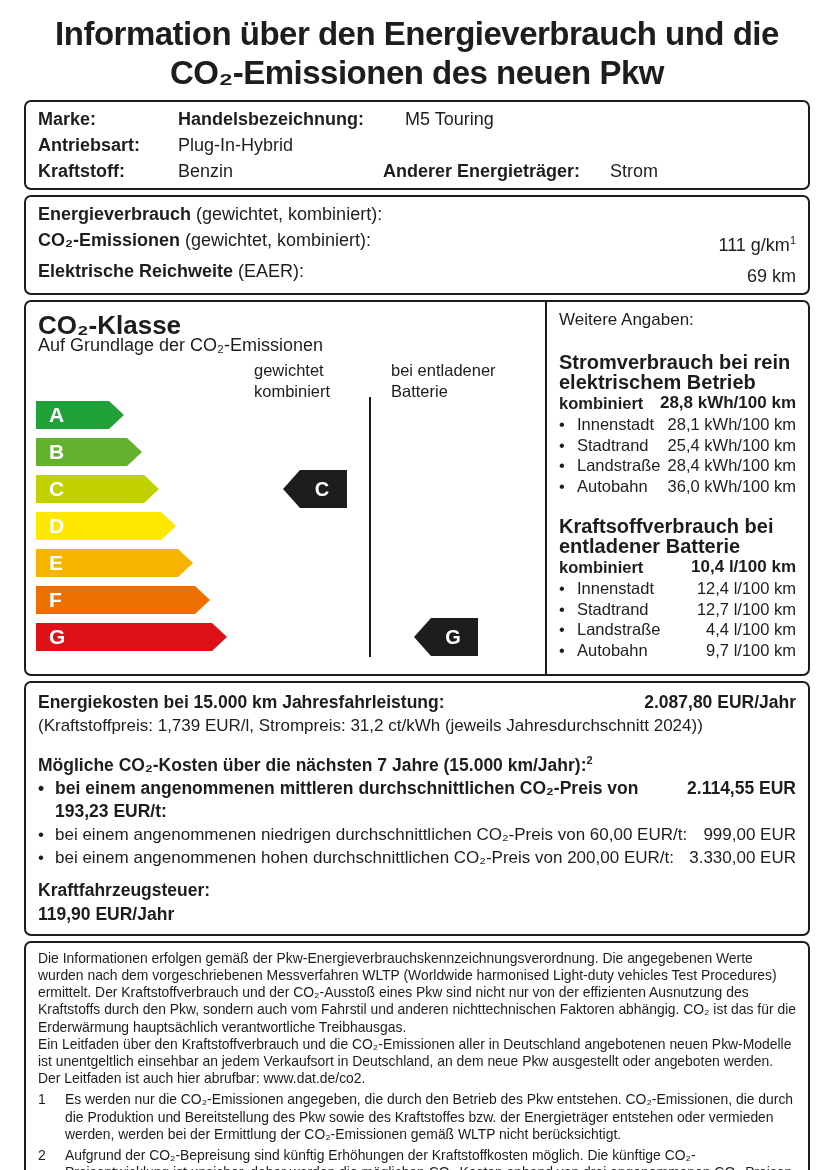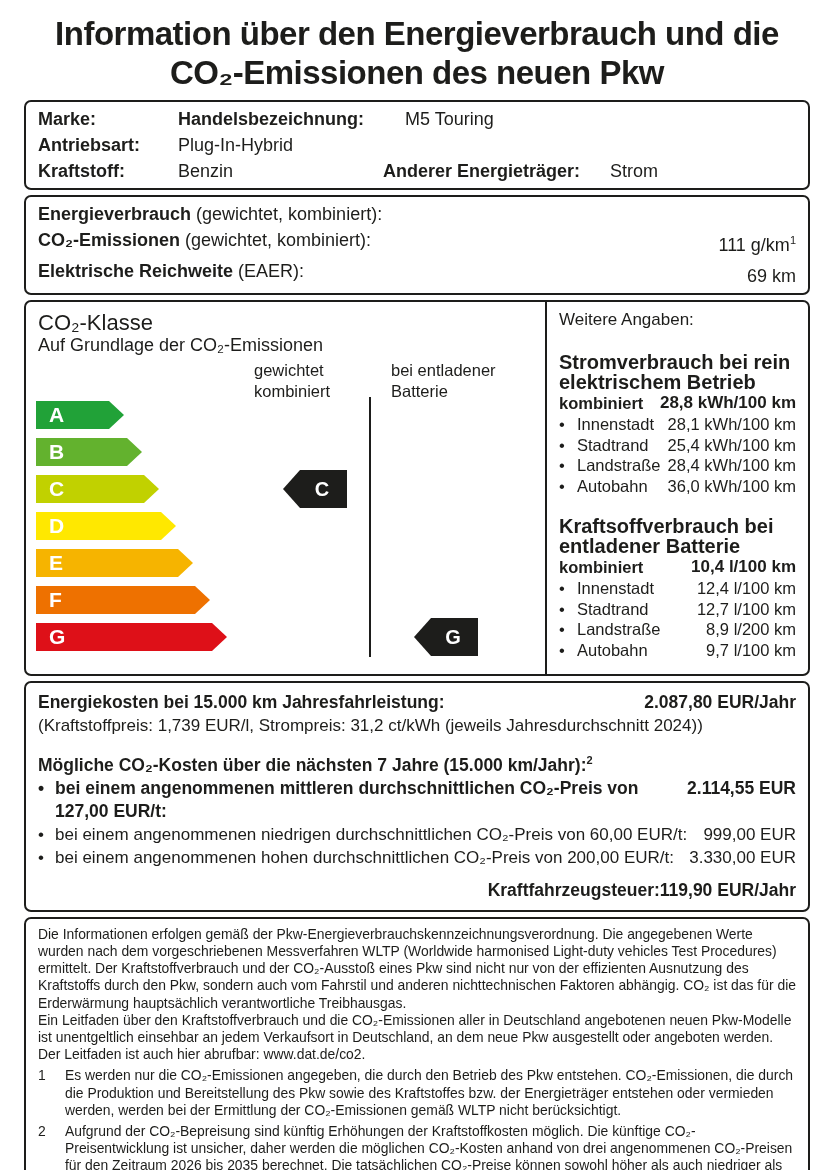--- a/index.html
+++ b/index.html
@@ -35,21 +35,21 @@
 
   
   .consumption-box { padding:4px 12px; }
   .c-row { display:flex; justify-content:space-between; line-height:26px; font-size:18px; }
   .c-label b { font-weight:bold; }
   .c-value { text-align:right; white-space:nowrap; }
   .c-value sup { font-size:11px; }
 
   
   .co2-box { position:relative; height:376px; padding:0; }
-  .co2-heading { position:absolute; left:12px; top:8px; font-size:22px; font-weight:normal; }
+  .co2-heading { position:absolute; left:12px; top:8px; font-size:26px; font-weight:bold; }
   .co2-subheading { position:absolute; left:12px; top:33px; font-size:18px; }
   .col-header { position:absolute; top:58px; font-size:16.5px; line-height:21px; }
   .col-header.c1 { left:228px; }
   .col-header.c2 { left:365px; }
   .divider-v { position:absolute; left:343px; top:95px; width:2px; height:260px; background:#1d1d1b; }
 
   .scale { position:absolute; left:10px; top:99px; }
   .scale-arrow {
     height:28px; margin-bottom:9px;
     clip-path:polygon(0 0, calc(100% - 15px) 0, 100% 50%, calc(100% - 15px) 100%, 0 100%);
@@ -84,21 +84,21 @@
   .costs-box { padding:7px 12px 8px; font-size:17.5px; }
   .cost-head { display:flex; justify-content:space-between; font-weight:bold; line-height:24px; }
   .price-note { font-size:17px; line-height:23px; }
   .co2cost-head { margin-top:11px; font-weight:bold; line-height:24px; }
   .co2cost-head sup { font-size:11px; }
   .cost-row { display:flex; font-size:17px; line-height:23px; }
   .cost-row .bullet { width:17px; flex:none; }
   .cost-row .cost-label { flex:1; }
   .cost-row .cost-value { text-align:right; white-space:nowrap; }
   .cost-row.bold { font-weight:bold; font-size:17.5px; }
-  .steuer-row { margin-top:9px; display:flex; justify-content:flex-end; font-weight:bold; line-height:24px; }
+  .steuer-row { margin-top:9px; display:flex; justify-content:flex-start; font-weight:bold; line-height:24px;flex-direction:column; }
 
   
   .fine-box { padding:7px 12px; font-size:13.9px; line-height:17.2px; }
   .fine-para { text-align:left; }
   .footnote { display:flex; margin-top:4px; }
   .fn-num { width:27px; flex:none; }
   .fn-text { flex:1; }
 </style>
 </head>
 <body>
@@ -218,21 +218,21 @@
         <span class="item-value">12,4 l/100 km</span>
       </div>
       <div class="item-row">
         <span class="bullet">•</span>
         <span class="item-label">Stadtrand</span>
         <span class="item-value">12,7 l/100 km</span>
       </div>
       <div class="item-row">
         <span class="bullet">•</span>
         <span class="item-label">Landstraße</span>
-        <span class="item-value">8,9 l/200 km</span>
+        <span class="item-value">4,4 l/100 km</span>
       </div>
       <div class="item-row">
         <span class="bullet">•</span>
         <span class="item-label">Autobahn</span>
         <span class="item-value">9,7 l/100 km</span>
       </div>
     </div>
   </div>
 
   <div class="box costs-box">
@@ -240,21 +240,21 @@
       <span>Energiekosten bei 15.000 km Jahresfahrleistung:</span>
       <span>2.087,80 EUR/Jahr</span>
     </div>
     <div class="price-note">(Kraftstoffpreis: 1,739 EUR/l, Strompreis: 31,2 ct/kWh (jeweils Jahresdurchschnitt 2024))</div>
 
     <div class="co2cost-head">
       <span>Mögliche CO₂-Kosten über die nächsten 7 Jahre (15.000 km/Jahr):</span><sup>2</sup>
     </div>
     <div class="cost-row bold">
       <span class="bullet">•</span>
-      <span class="cost-label">bei einem angenommenen mittleren durchschnittlichen CO₂-Preis von 127,00 EUR/t:</span>
+      <span class="cost-label">bei einem angenommenen mittleren durchschnittlichen CO₂-Preis von 193,23 EUR/t:</span>
       <span class="cost-value">2.114,55 EUR</span>
     </div>
     <div class="cost-row">
       <span class="bullet">•</span>
       <span class="cost-label">bei einem angenommenen niedrigen durchschnittlichen CO₂-Preis von 60,00 EUR/t:</span>
       <span class="cost-value">999,00 EUR</span>
     </div>
     <div class="cost-row">
       <span class="bullet">•</span>
       <span class="cost-label">bei einem angenommenen hohen durchschnittlichen CO₂-Preis von 200,00 EUR/t:</span>

